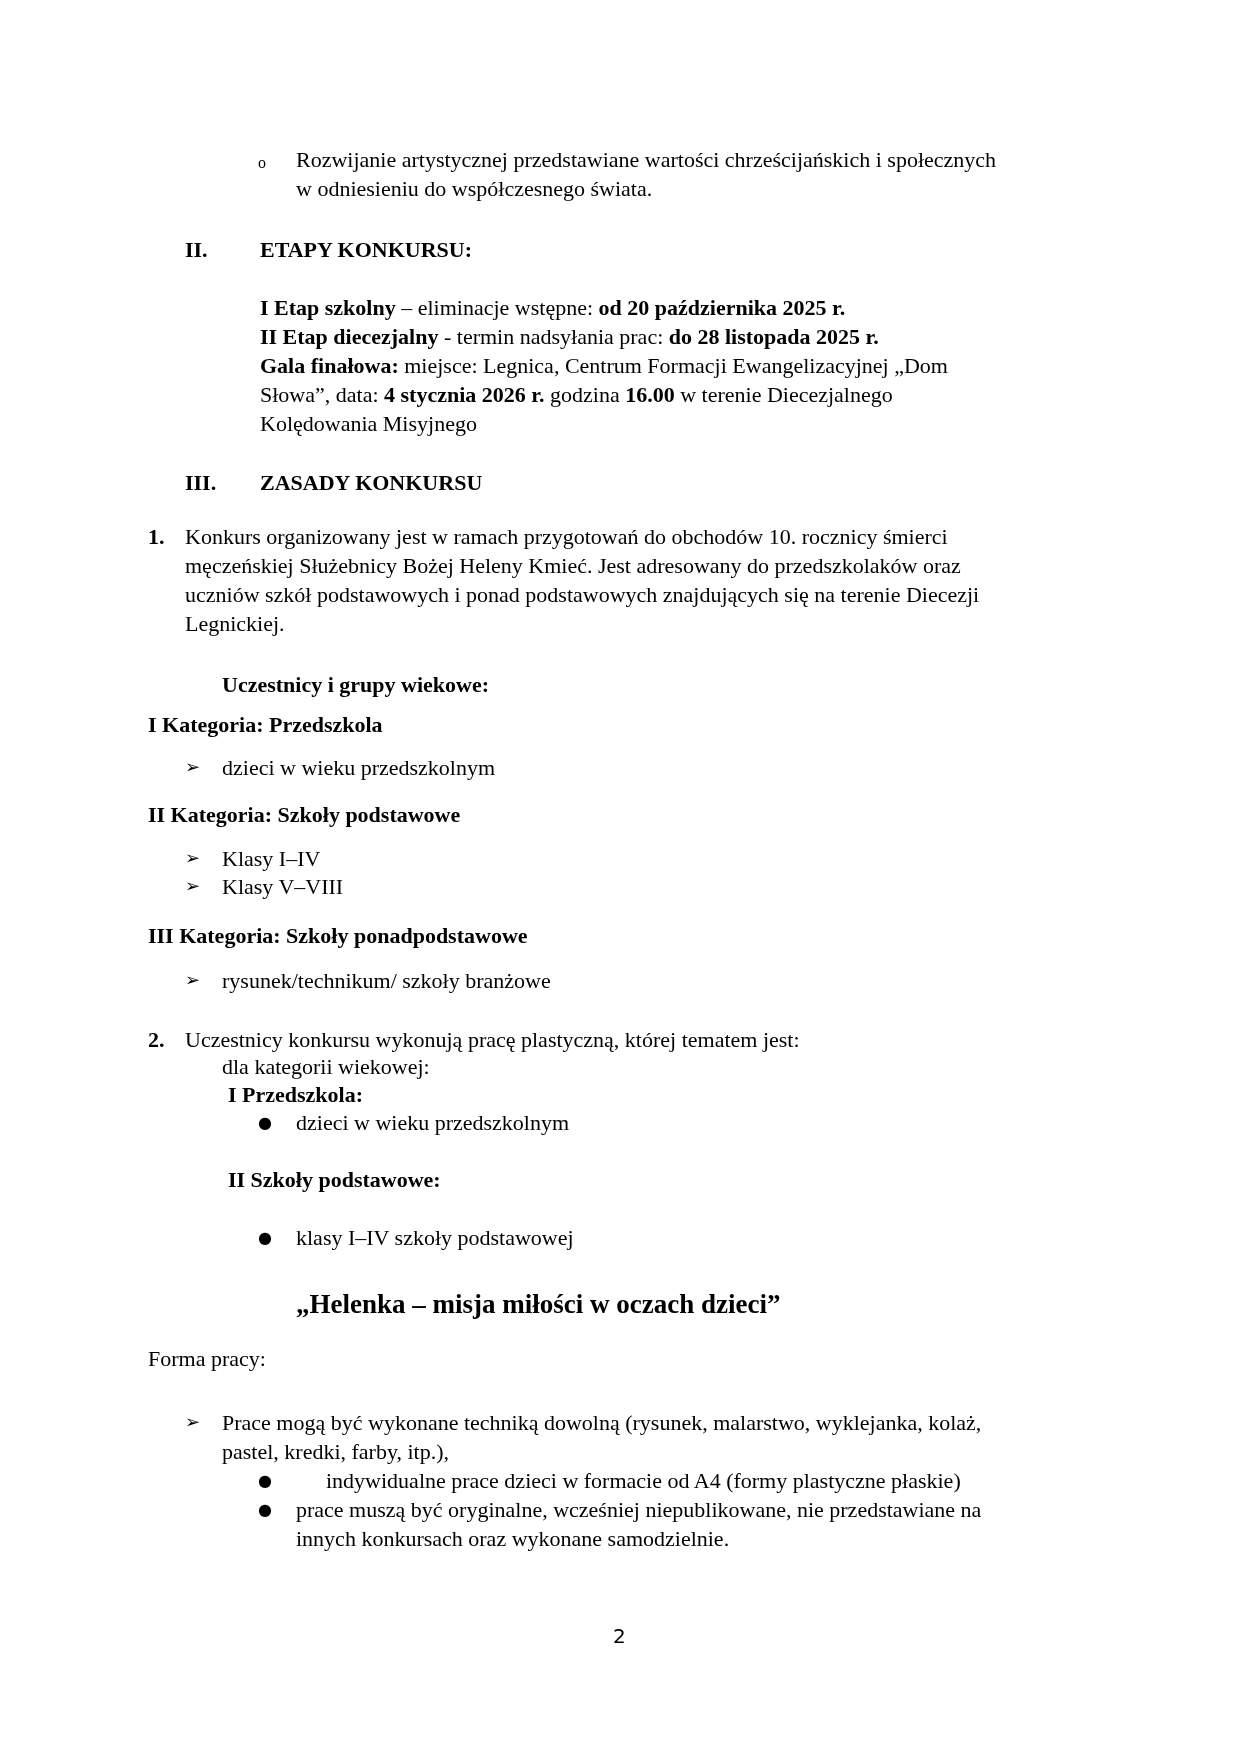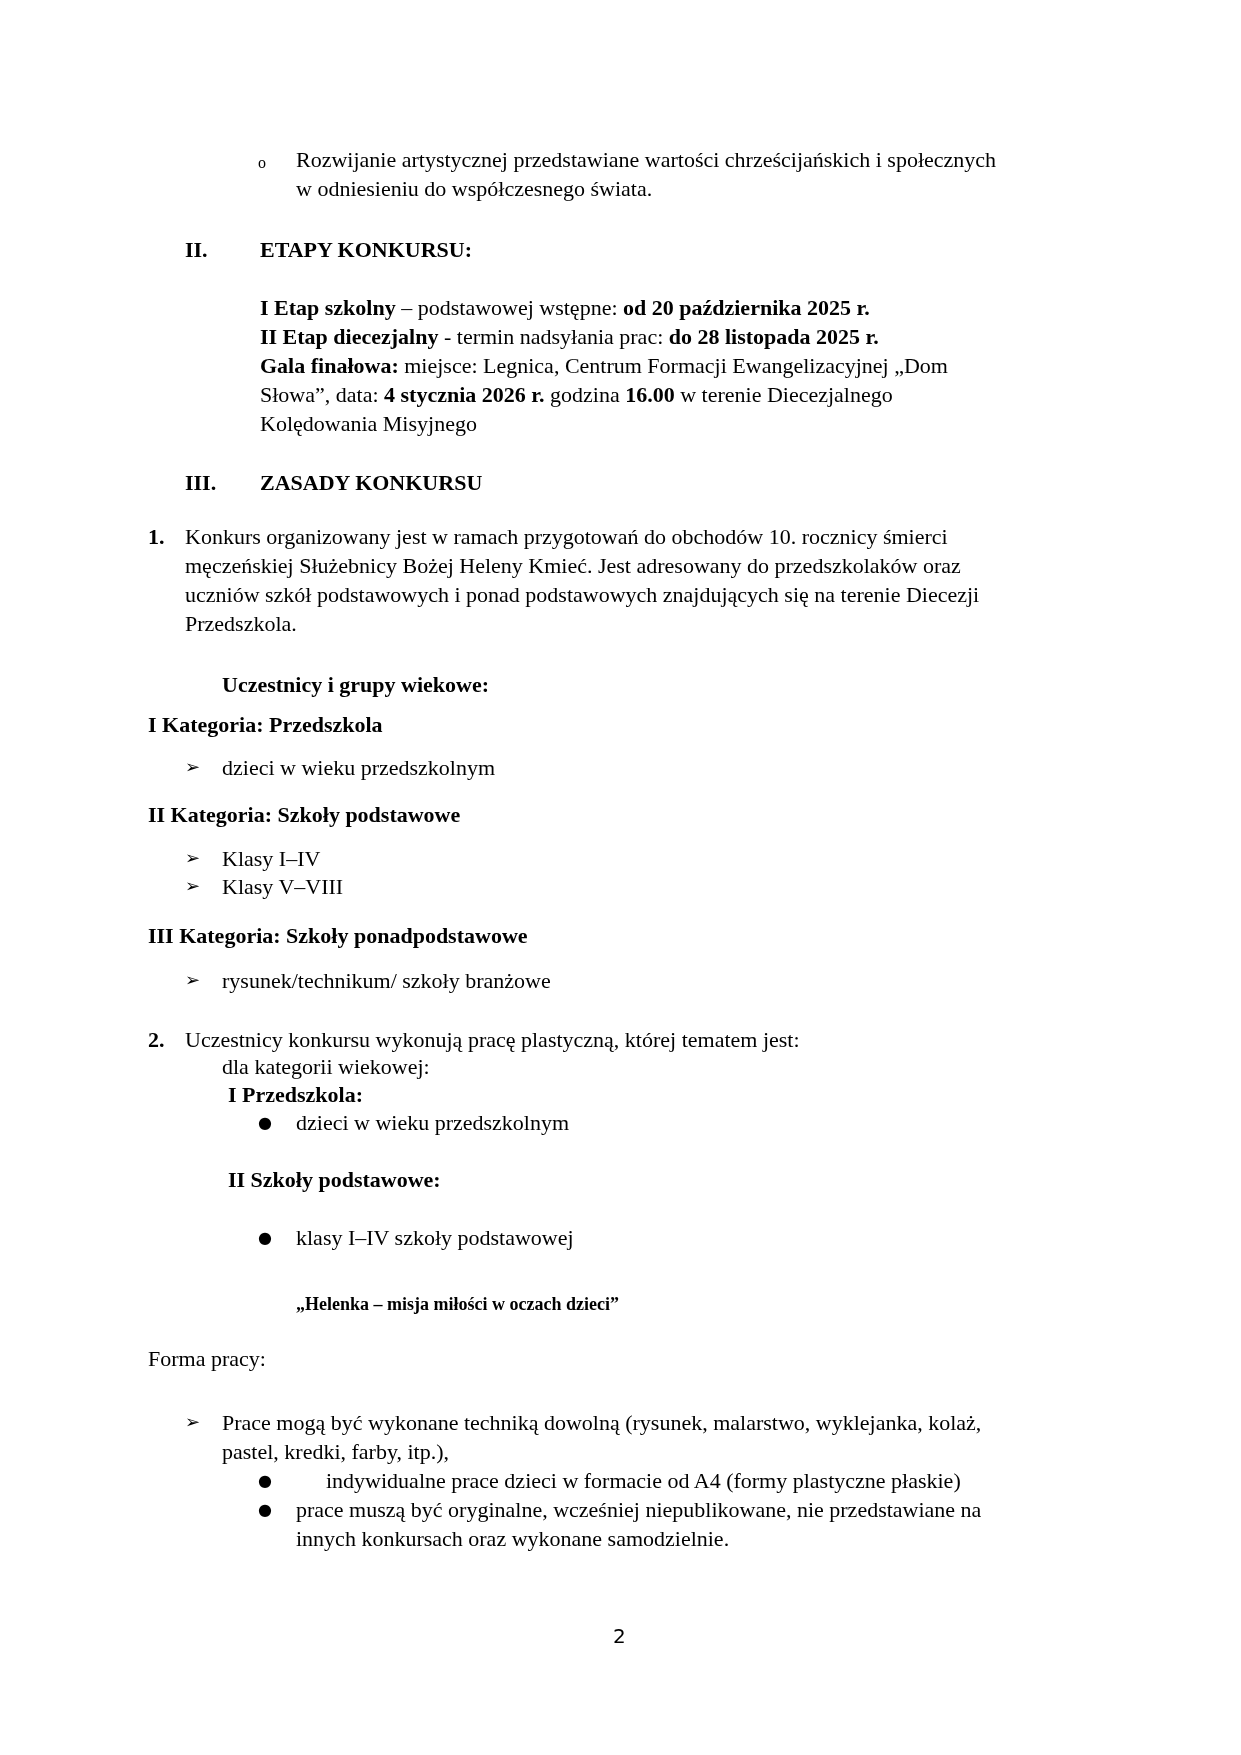--- a/index.html
+++ b/index.html
@@ -3,55 +3,55 @@
 <meta charset="utf-8">
 <style>
   html, body { margin: 0; padding: 0; background: #ffffff; }
   body { width: 1241px; height: 1755px; position: relative; overflow: hidden;
          font-family: "Liberation Serif", serif; color: #000; font-size: 22px; }
   .b { font-weight: bold; }
   .line { position: absolute; white-space: nowrap; line-height: 26px; }
   .bullet-o { font-size: 16px; }
   .arrow { font-family: "DejaVu Sans", sans-serif; font-size: 18px; }
   .dot { font-family: "DejaVu Sans", sans-serif; font-size: 16px; }
-  .title { font-size: 18px; font-weight: bold; }
+  .title { font-size: 27px; font-weight: bold; }
   .pagenum { font-family: "DejaVu Sans", sans-serif; font-size: 20px; }
 </style>
 </head>
 <body>
 
 <span class="line bullet-o" style="left:258px; top:150px;">o</span>
 <span class="line" style="left:296px; top:147px;">Rozwijanie artystycznej przedstawiane wartości chrześcijańskich i społecznych</span>
 <span class="line" style="left:296px; top:176px;">w odniesieniu do współczesnego świata.</span>
 
 <span class="line b" style="left:185px; top:237px;">II.</span>
 <span class="line b" style="left:260px; top:237px;">ETAPY KONKURSU:</span>
 
 <div class="line" style="left:260px; top:295px;">
-  <span class="b">I Etap szkolny</span><span> – podstawowej wstępne: </span><span class="b">od 20 października 2025 r.</span>
+  <span class="b">I Etap szkolny</span><span> – eliminacje wstępne: </span><span class="b">od 20 października 2025 r.</span>
 </div>
 <div class="line" style="left:260px; top:324px;">
   <span class="b">II Etap diecezjalny</span><span> - termin nadsyłania prac: </span><span class="b">do 28 listopada 2025 r.</span>
 </div>
 <div class="line" style="left:260px; top:353px;">
   <span class="b">Gala finałowa:</span><span> miejsce: Legnica, Centrum Formacji Ewangelizacyjnej „Dom</span>
 </div>
 <div class="line" style="left:260px; top:382px;">
   <span>Słowa”, data: </span><span class="b">4 stycznia 2026 r.</span><span> godzina </span><span class="b">16.00</span><span> w terenie Diecezjalnego</span>
 </div>
 <span class="line" style="left:260px; top:411px;">Kolędowania Misyjnego</span>
 
 <span class="line b" style="left:185px; top:470px;">III.</span>
 <span class="line b" style="left:260px; top:470px;">ZASADY KONKURSU</span>
 
 <span class="line b" style="left:148px; top:524px;">1.</span>
 <span class="line" style="left:185px; top:524px;">Konkurs organizowany jest w ramach przygotowań do obchodów 10. rocznicy śmierci</span>
 <span class="line" style="left:185px; top:553px;">męczeńskiej Służebnicy Bożej Heleny Kmieć. Jest adresowany do przedszkolaków oraz</span>
 <span class="line" style="left:185px; top:582px;">uczniów szkół podstawowych i ponad podstawowych znajdujących się na terenie Diecezji</span>
-<span class="line" style="left:185px; top:611px;">Przedszkola.</span>
+<span class="line" style="left:185px; top:611px;">Legnickiej.</span>
 
 <span class="line b" style="left:222px; top:672px;">Uczestnicy i grupy wiekowe:</span>
 
 <span class="line b" style="left:148px; top:712px;">I Kategoria: Przedszkola</span>
 <span class="line arrow" style="left:185px; top:754px;">➢</span>
 <span class="line" style="left:222px; top:755px;">dzieci w wieku przedszkolnym</span>
 
 <span class="line b" style="left:148px; top:802px;">II Kategoria: Szkoły podstawowe</span>
 <span class="line arrow" style="left:185px; top:845px;">➢</span>
 <span class="line" style="left:222px; top:846px;">Klasy I–IV</span>

